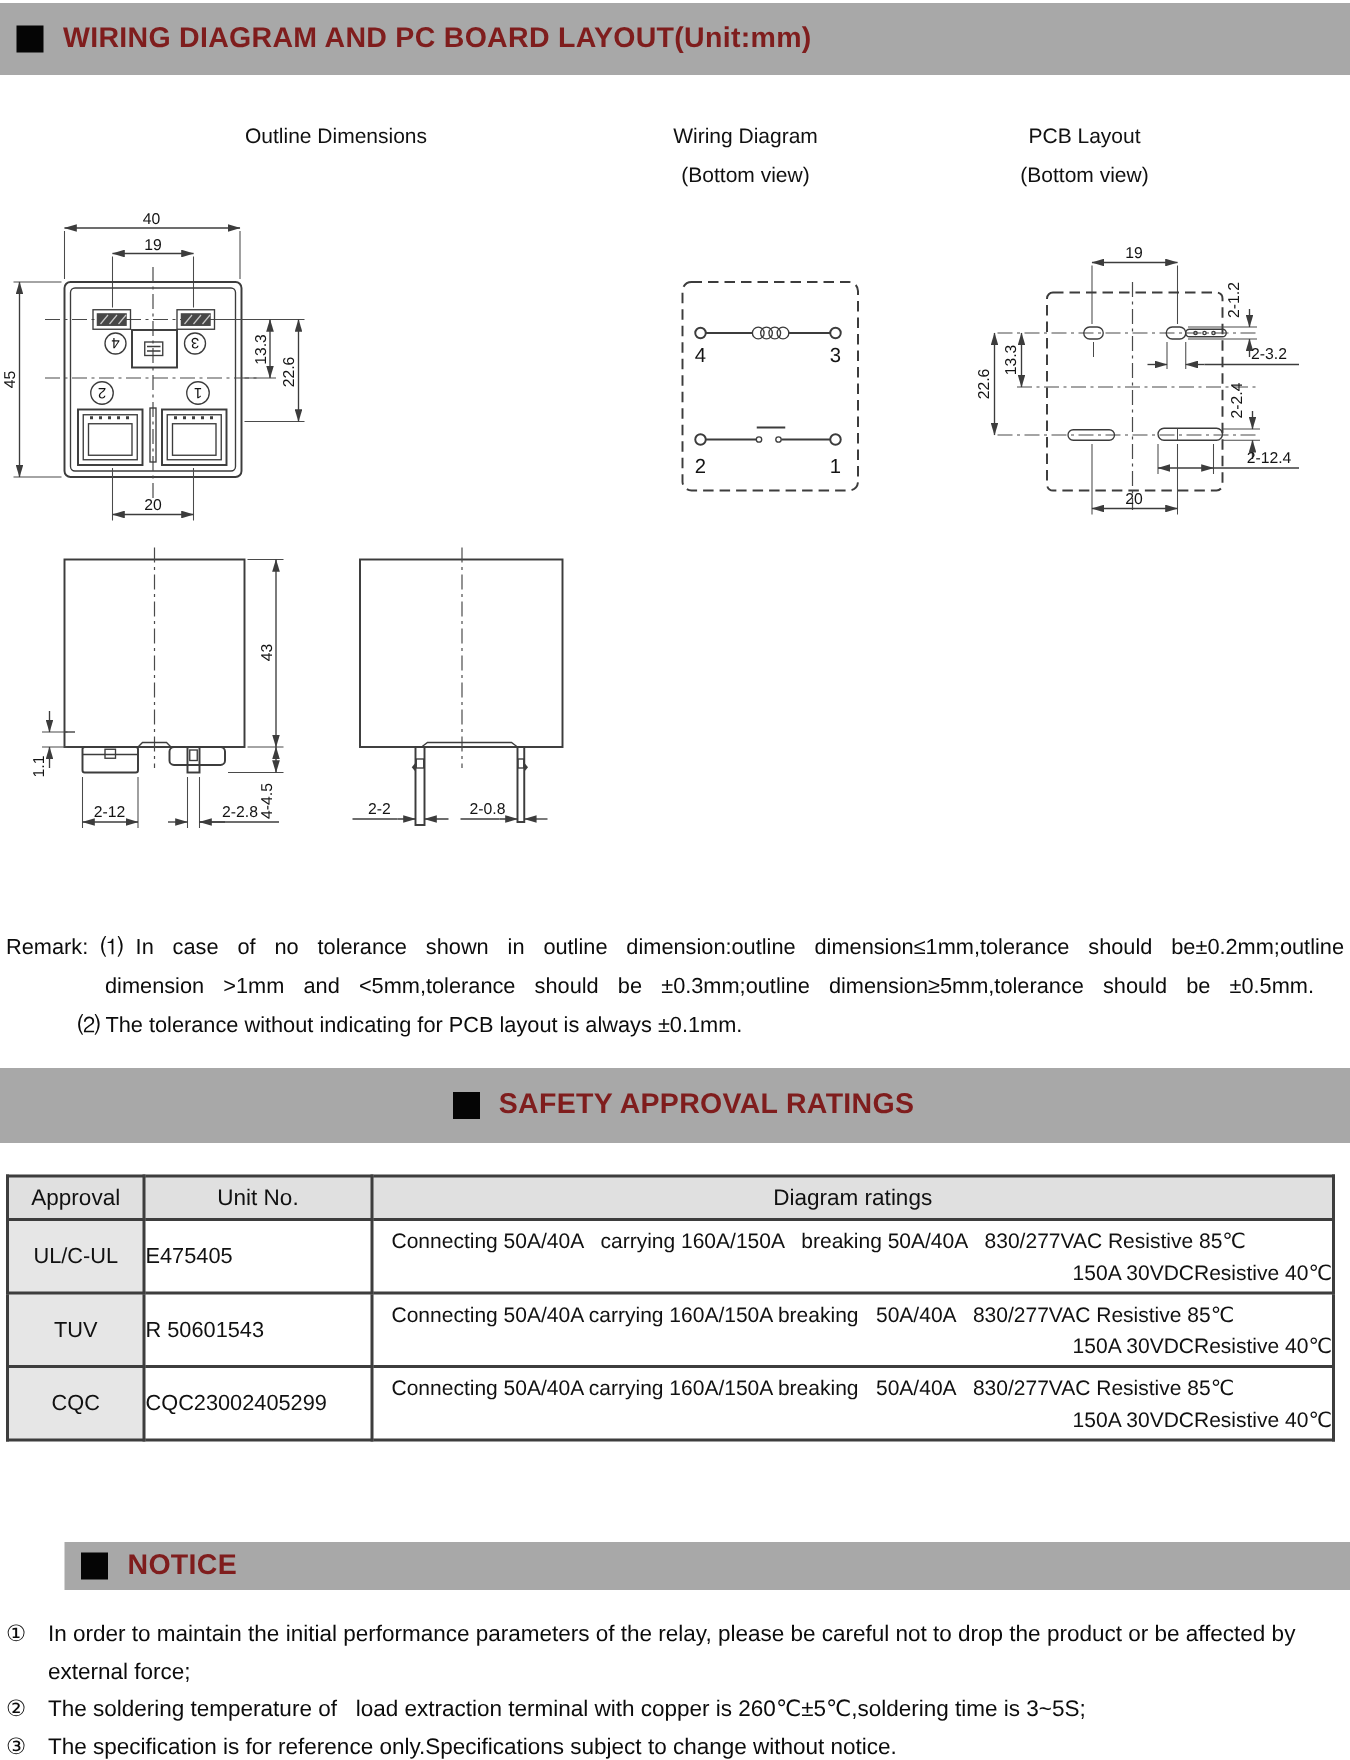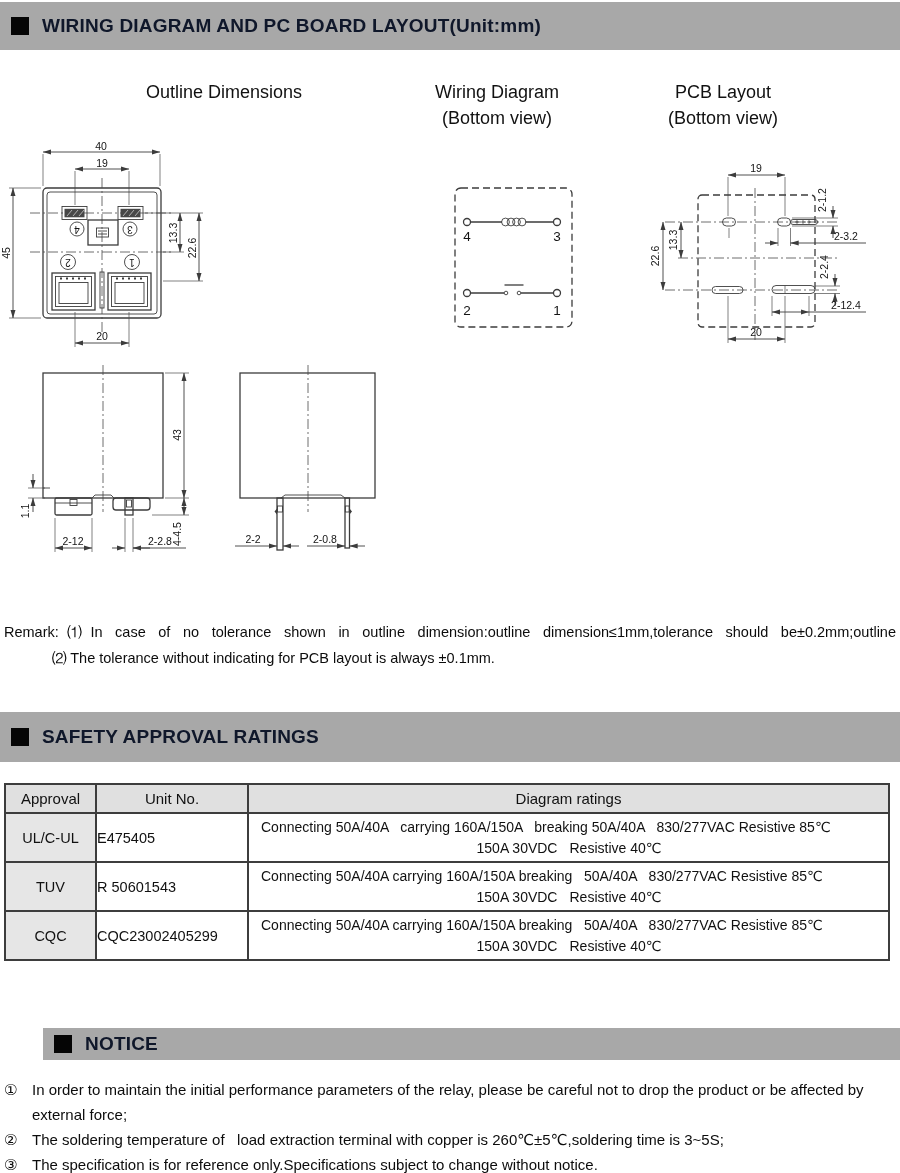--- a/index.html
+++ b/index.html
@@ -1,34 +1,34 @@
 <!DOCTYPE html>
 <html><head>
 <meta charset="utf-8">
 <style>
   html,body{margin:0;padding:0;background:#ffffff;}
   .page{position:relative;width:900px;height:1173px;background:#ffffff;overflow:hidden;
         font-family:"Liberation Sans","DejaVu Sans",sans-serif;color:#111;}
   .banner{position:absolute;left:0;width:900px;background:#a8a8a8;display:flex;align-items:center;}
   .banner .sq{display:inline-block;width:18px;height:18px;background:#050505;margin-left:11px;flex:0 0 auto;}
-  .banner .btxt{font-size:19px;font-weight:bold;color:#0f172a;margin-left:13px;letter-spacing:.2px;}
-  .colhead{position:absolute;transform:translateX(-50%);font-size:18px;color:#111;white-space:nowrap;}
+  .banner .btxt{font-size:19px;font-weight:bold;color:#7f1d1d;margin-left:13px;letter-spacing:.2px;}
+  .colhead{position:absolute;transform:translateX(-50%);font-size:14px;color:#111;white-space:nowrap;}
   .remark{position:absolute;left:4px;top:619px;width:892px;font-size:14.5px;line-height:26px;color:#0c0c0c;}
   .remark .r1{text-align:justify;text-align-last:justify;}
   .remark .r2{margin-left:66px;width:806px;text-align:justify;text-align-last:justify;}
   .remark .r3{margin-left:48px;}
   table.app{position:absolute;left:4px;top:783px;border-collapse:collapse;table-layout:fixed;width:884px;}
   table.app td,table.app th{border:2px solid #3d3d3d;padding:0;font-weight:normal;}
   table.app th{background:#e0e0e0;font-size:15px;height:27px;}
   td.acol{background:#e6e6e6;text-align:center;font-size:14.5px;}
   td.fcol{text-align:left;font-size:14.5px;}
   td.rcol{vertical-align:top;font-size:14px;}
   tr.datarow{height:48px;}
   .rl1{padding:3px 22px 0 12px;white-space:pre-wrap;line-height:21px;}
-  .rl2{display:flex;justify-content:center;padding:0 11px 2px 12px;line-height:21px;gap:12px;}
+  .rl2{display:flex;justify-content:flex-end;padding:0 0 2px 12px;line-height:21px;}
   .notices{position:absolute;left:4px;top:1077px;width:884px;}
   .nitem{display:flex;font-size:15px;line-height:25px;color:#0c0c0c;}
   .nnum{flex:0 0 28px;}
   .ntxt{flex:1 1 auto;max-width:845px;white-space:pre-wrap;}
   svg .ln{stroke:#3c3c3c;stroke-width:1.3;fill:none;}
   svg .tn{stroke:#3c3c3c;stroke-width:0.9;fill:none;}
   svg .dim{stroke:#3c3c3c;stroke-width:0.9;fill:none;}
   svg .ext{stroke:#4a4a4a;stroke-width:0.7;fill:none;}
   svg .cl{stroke:#4a4a4a;stroke-width:0.8;fill:none;stroke-dasharray:10 3 2 3;}
   svg .dsh{stroke:#3c3c3c;stroke-width:1.3;fill:none;stroke-dasharray:7 4;}
@@ -293,24 +293,25 @@
     <path class="dim" d="M159,162 H216"></path>
     <text x="196" y="158.5">2-12.4</text>
 
     <path class="ext" d="M78,146 V193 M135,146 V193"></path>
     <line class="dim" x1="78" y1="189" x2="135" y2="189" marker-start="url(#ah)" marker-end="url(#ah)"></line>
     <text x="106" y="186">20</text>
   </svg>
 
   <div class="remark">
     <div class="r1">Remark:⑴In case of no tolerance shown in outline dimension:outline dimension≤1mm,tolerance should be±0.2mm;outline</div>
+    <div class="r2">dimension &gt;1mm and &lt;5mm,tolerance should be ±0.3mm;outline dimension≥5mm,tolerance should be ±0.5mm.</div>
     <div class="r3">⑵ The tolerance without indicating for PCB layout is always ±0.1mm.</div>
   </div>
 
-  <div class="banner" style="top:712px;height:50px;">
+  <div class="banner" style="top:712px;height:50px;justify-content:center;">
     <span class="sq"></span>
     <span class="btxt">SAFETY APPROVAL RATINGS</span>
   </div>
 
   <table class="app">
     <colgroup>
         <col style="width:91px">
         <col style="width:152px">
         <col style="width:641px">
       </colgroup>

